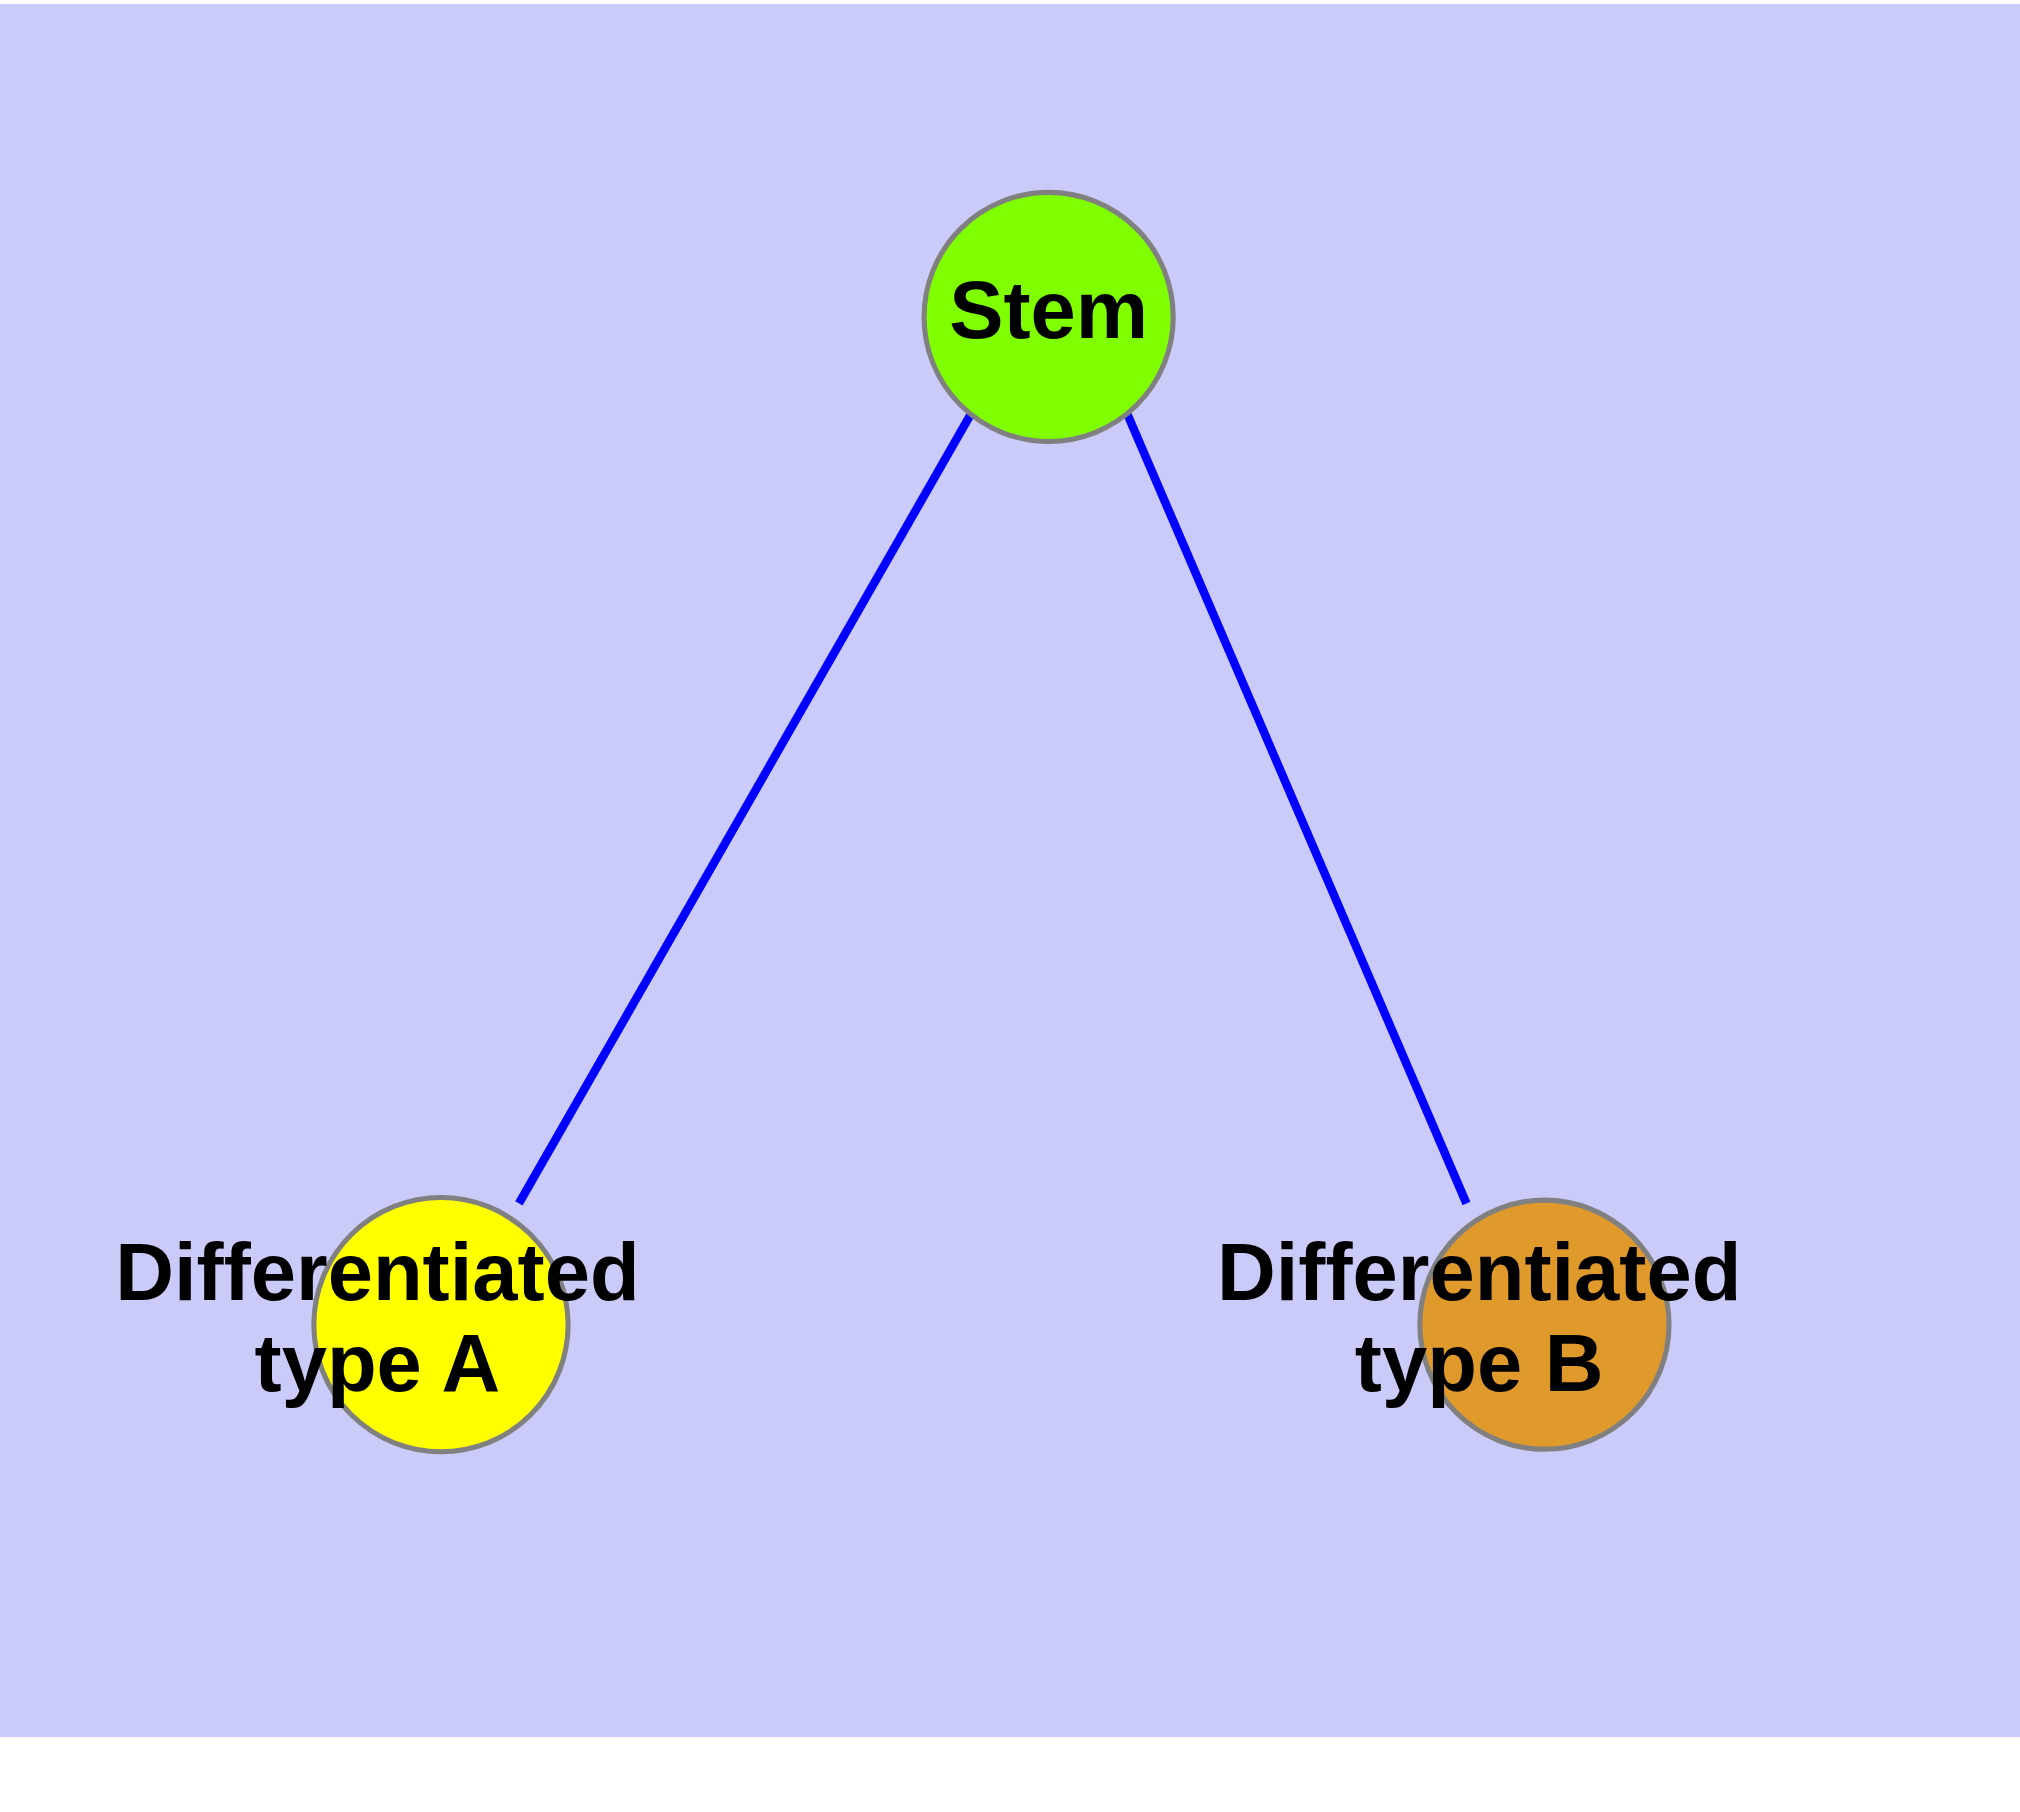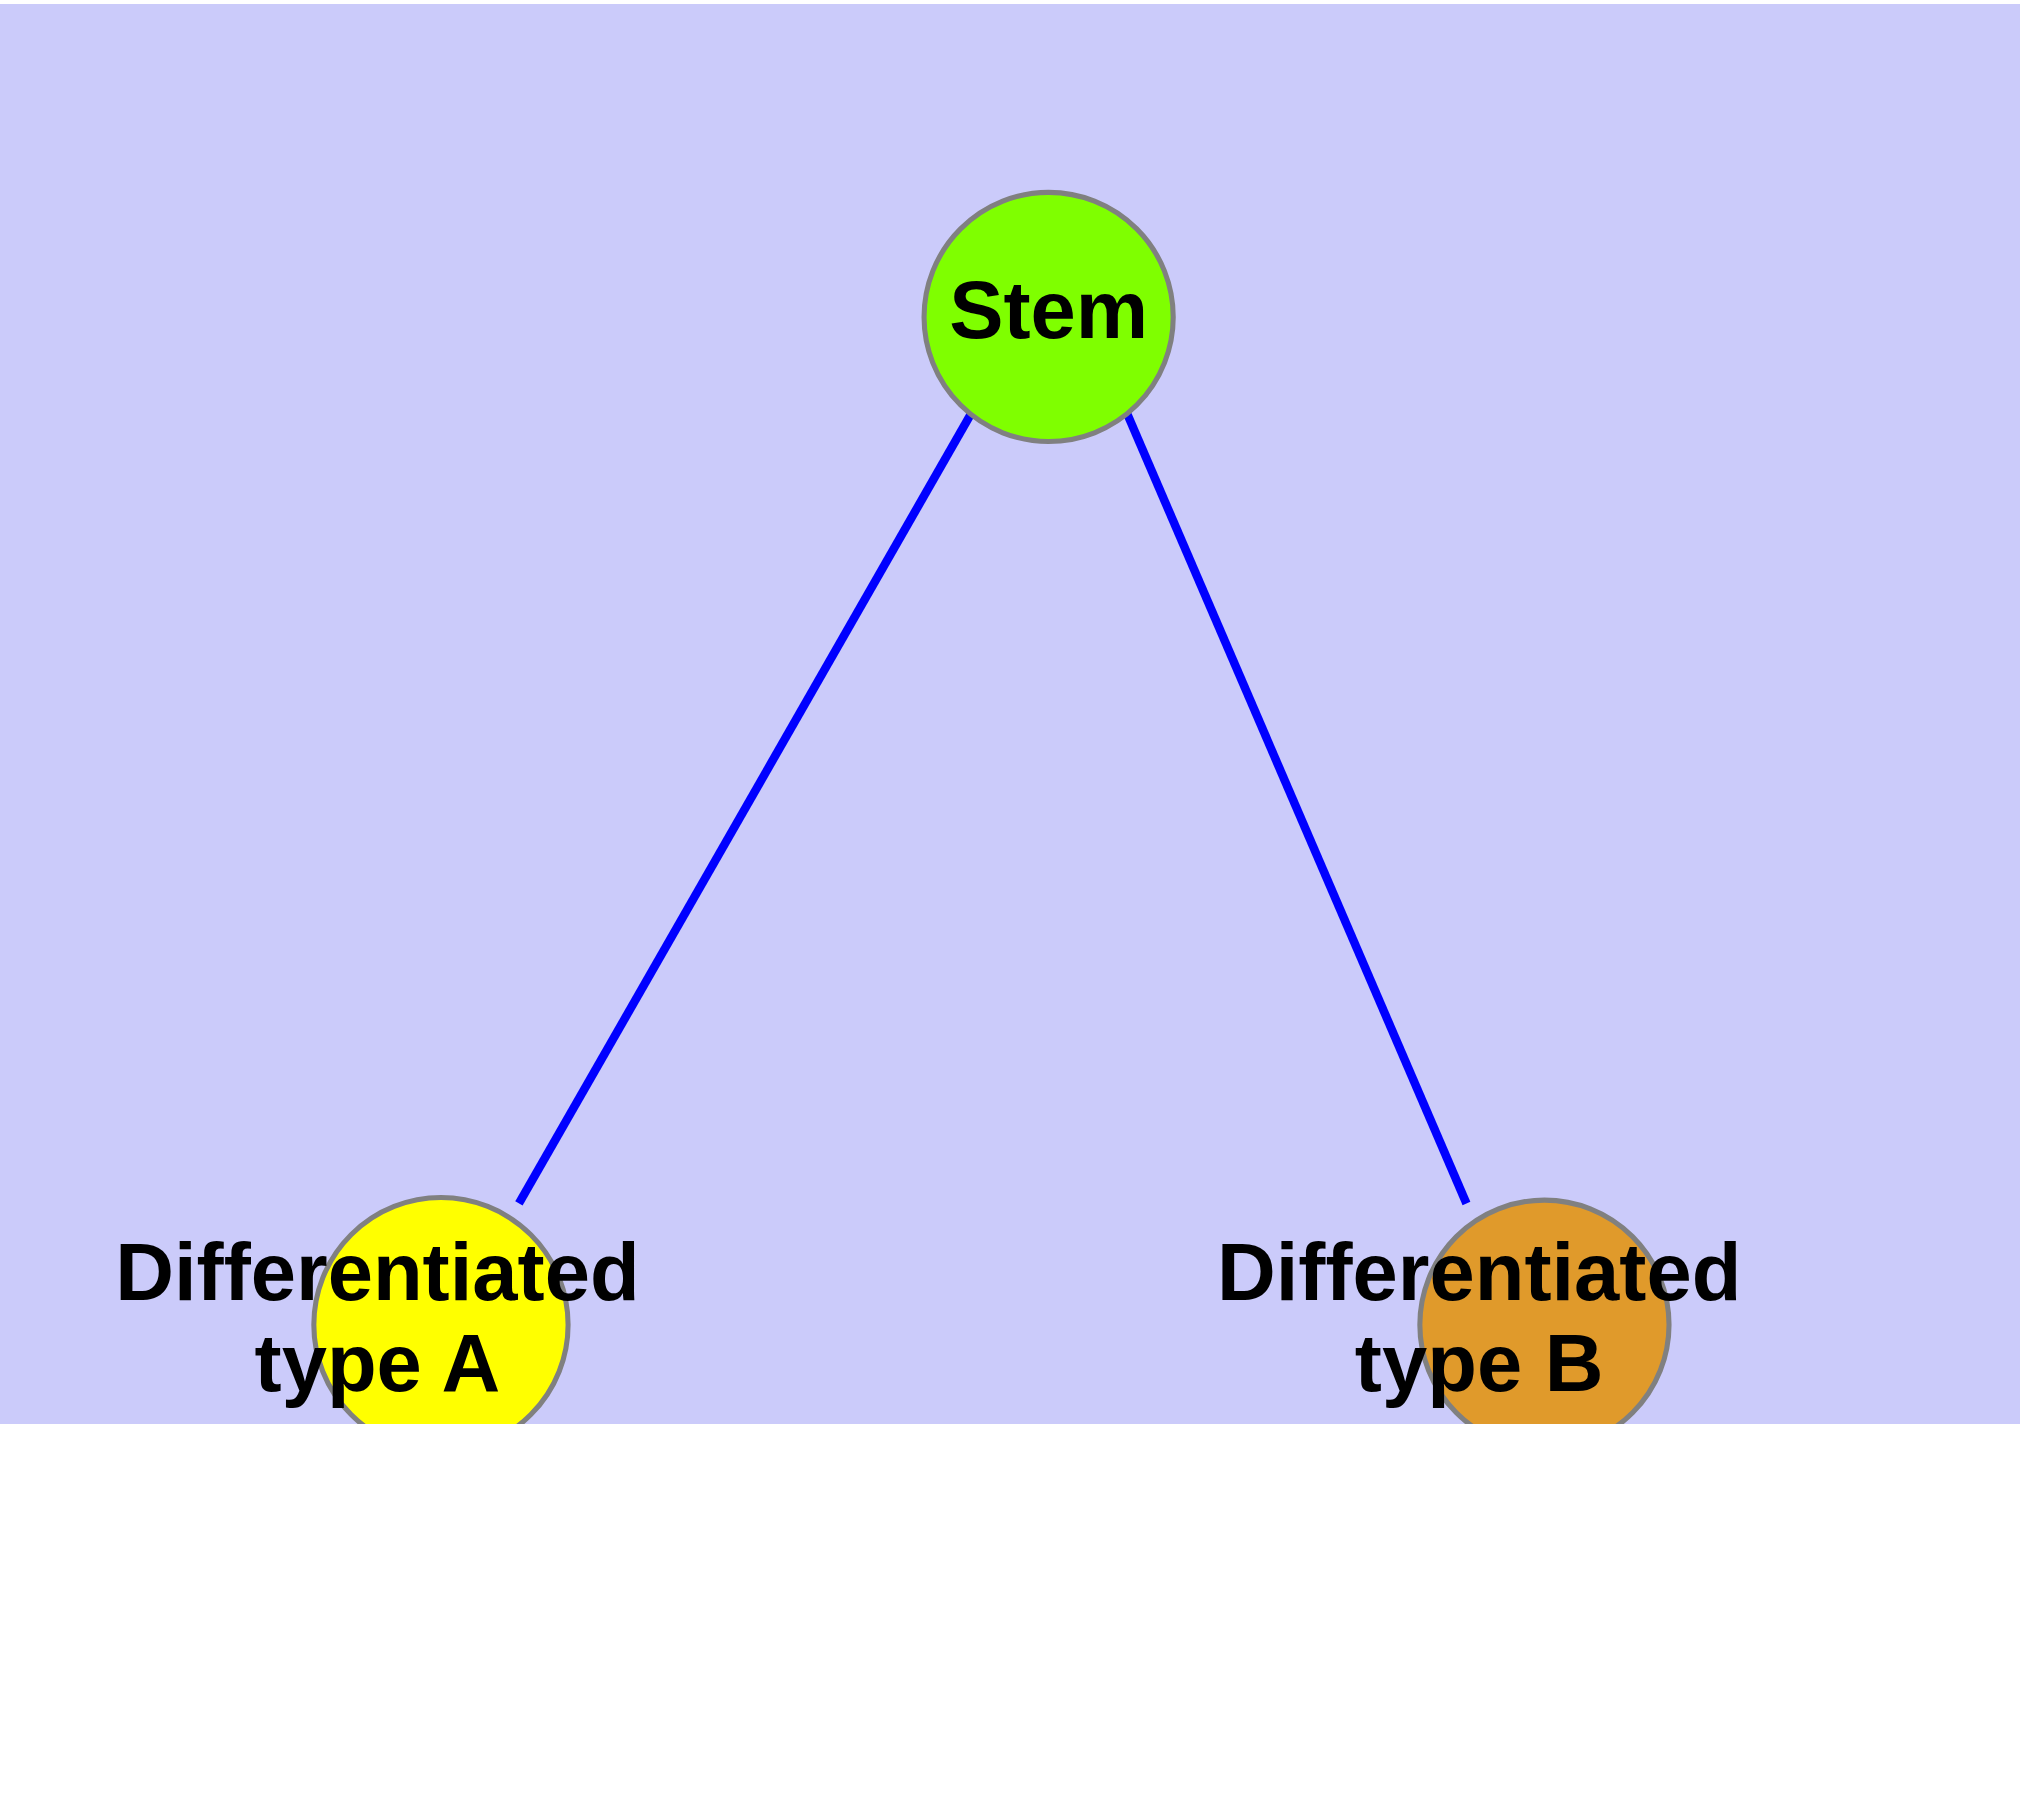--- a/index.html
+++ b/index.html
@@ -3,21 +3,21 @@
 <meta charset="utf-8">
 <style>
   html, body {
     margin: 0;
     padding: 0;
     background: #ffffff;
   }
   #canvas {
     position: relative;
     width: 2021px;
-    height: 1424px;
+    height: 1737px;
     overflow: hidden;
     background: #cbcbfa;
     font-family: "Liberation Sans", sans-serif;
   }
   #graph-svg {
     position: absolute;
     top: 0;
     left: 0;
     width: 2021px;
     height: 1812px;

